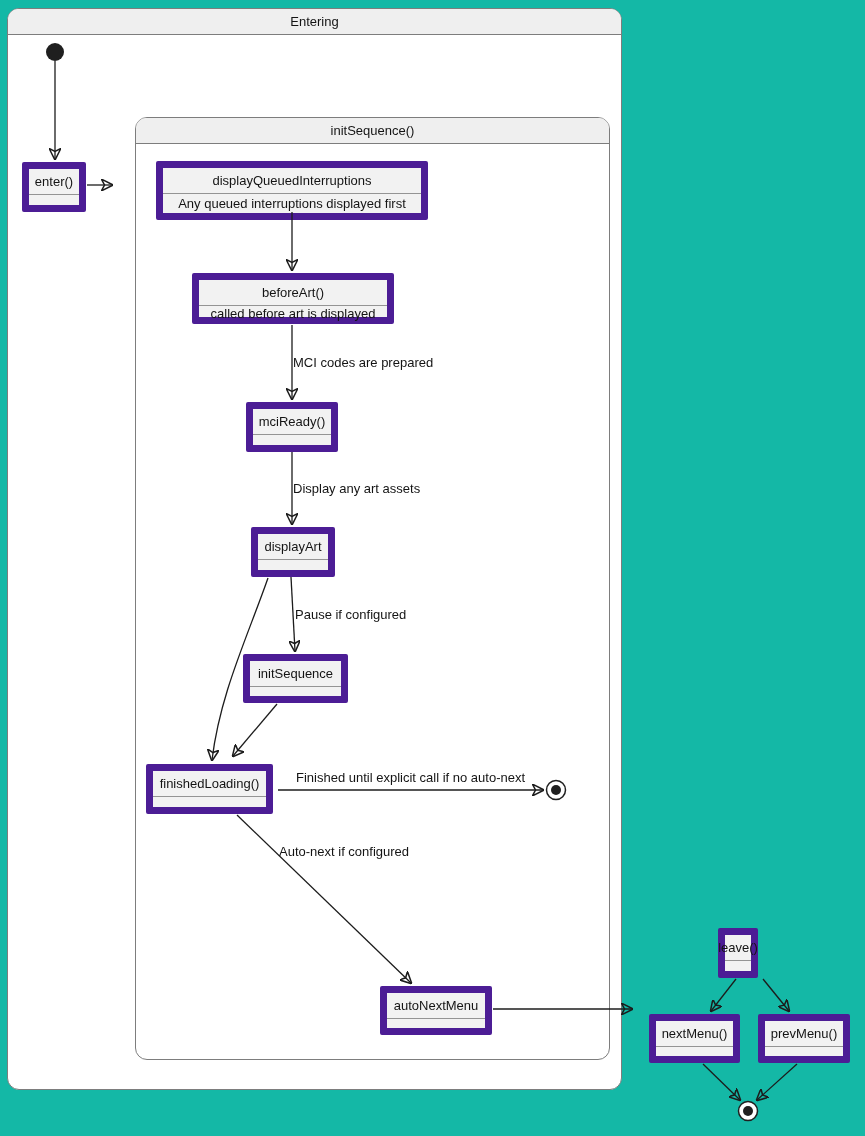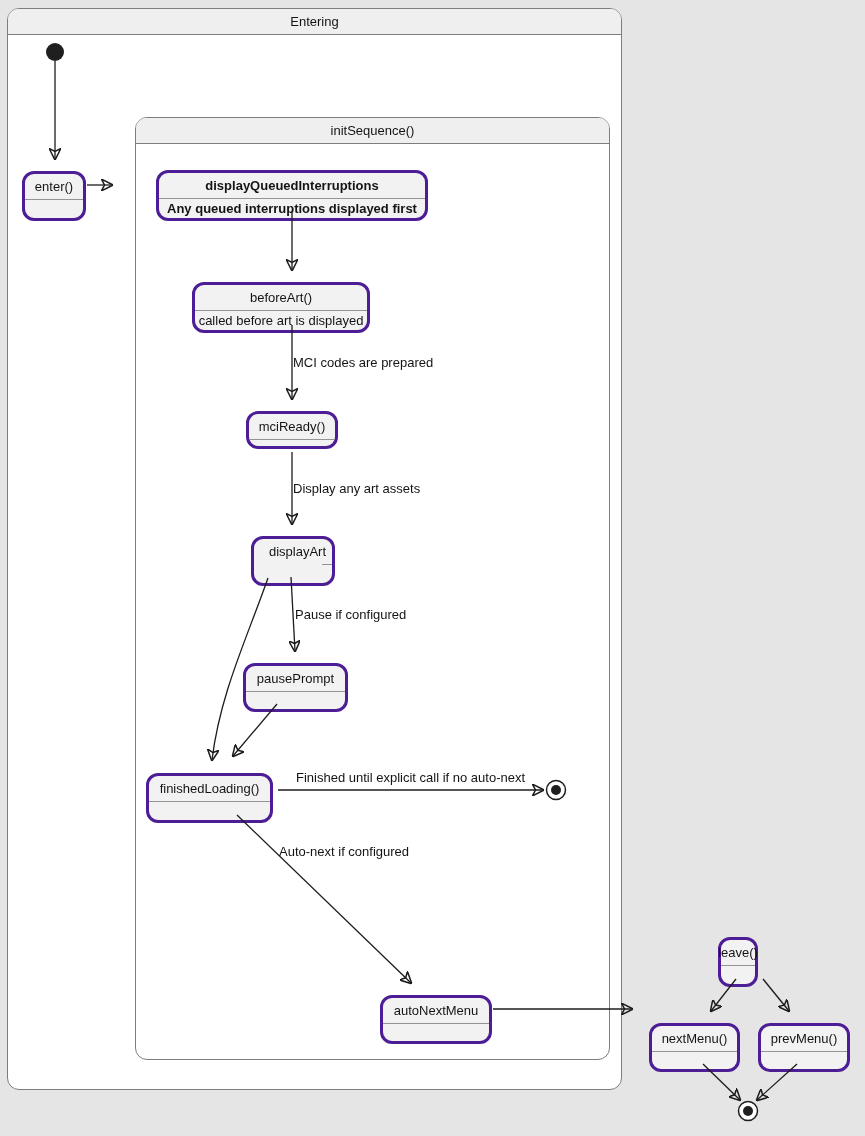--- a/index.html
+++ b/index.html
@@ -1,20 +1,20 @@
 <!DOCTYPE html>
 <html><head>
 <meta charset="utf-8">
 <style>
   html, body { margin: 0; padding: 0; background: #ffffff; }
   .canvas {
     position: relative;
     width: 865px;
     height: 1136px;
-    background: #e5e5e5;
+    background: #14b8a6;
     font-family: "Liberation Sans", sans-serif;
     font-size: 13px;
     color: #141414;
     overflow: hidden;
   }
 
   
   .container {
     position: absolute;
     border: 1.5px solid #7d7d7d;
@@ -28,28 +28,27 @@
     text-align: center;
     background: #efefef;
     border-bottom: 1.5px solid #7d7d7d;
     border-radius: 10px 10px 0 0;
     font-size: 13px;
   }
 
   
   .state {
     position: absolute;
-    border: 3px solid #4c1d95;
-    border-radius: 12px;
+    border: 7px solid #4c1d95;
+    border-radius: 2px;
     background: #f2f2f2;
     box-sizing: border-box;
     display: flex;
     flex-direction: column;
     text-align: center;
-    margin-top: 9px;
   }
   .state-title {
     flex: 0 0 25px;
     display: flex;
     align-items: center;
     justify-content: center;
     padding: 0 6px;
     white-space: nowrap;
   }
   .state-body {
@@ -90,42 +89,42 @@
   <div class="container" style="left:115px; top:117px; width:475px; height:943px;margin-left:20px;">
     <div class="container-header">initSequence()</div>
   </div>
 
 
   <div class="state" style="left:22px; top:162px; width:64px; height:50px;">
     <div class="state-title">enter()</div>
     <div class="state-body"></div>
   </div>
 
-  <div class="state" style="left:156px; top:161px; width:272px; height:51px;font-weight:bold;">
+  <div class="state" style="left:156px; top:161px; width:272px; height:59px;">
     <div class="state-title">displayQueuedInterruptions</div>
     <div class="state-body">Any queued interruptions displayed first</div>
   </div>
 
-  <div class="state" style="left:192px; top:273px; width:178px; height:51px;">
+  <div class="state" style="left:192px; top:273px; width:202px; height:51px;">
     <div class="state-title">beforeArt()</div>
     <div class="state-body">called before art is displayed</div>
   </div>
 
-  <div class="state" style="left:246px; top:402px; width:92px; height:38px;">
+  <div class="state" style="left:246px; top:402px; width:92px; height:50px;">
     <div class="state-title">mciReady()</div>
     <div class="state-body"></div>
   </div>
 
-  <div class="state" style="left:251px; top:527px; width:84px; height:50px;align-items:flex-end;">
+  <div class="state" style="left:251px; top:527px; width:84px; height:50px;">
     <div class="state-title">displayArt</div>
     <div class="state-body"></div>
   </div>
 
   <div class="state" style="left:243px; top:654px; width:105px; height:49px;">
-    <div class="state-title">pausePrompt</div>
+    <div class="state-title">initSequence</div>
     <div class="state-body"></div>
   </div>
 
   <div class="state" style="left:146px; top:764px; width:127px; height:50px;">
     <div class="state-title">finishedLoading()</div>
     <div class="state-body"></div>
   </div>
 
   <div class="state" style="left:380px; top:986px; width:112px; height:49px;">
     <div class="state-title">autoNextMenu</div>

